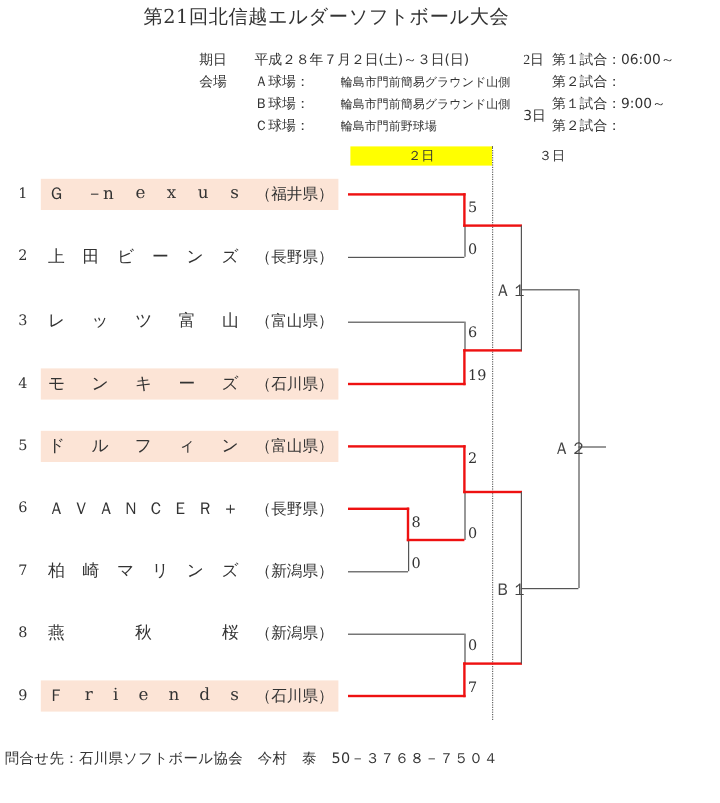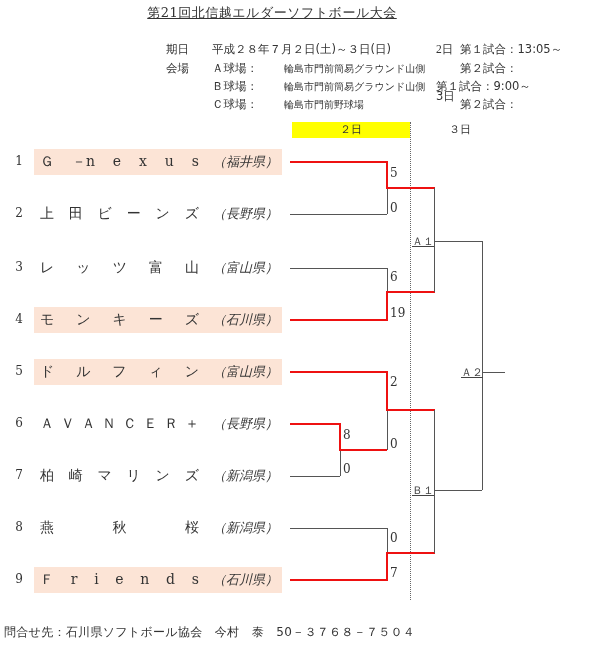--- a/index.html
+++ b/index.html
@@ -1,61 +1,61 @@
 <!DOCTYPE html>
 <html><head>
 <meta charset="utf-8">
 <style>
   html, body { margin:0; padding:0; background:#ffffff; }
   body { width:600px; height:669px; position:relative; overflow:hidden;
          font-family: "DejaVu Serif", "Liberation Serif", serif; color:#333; }
   .abs { position:absolute; }
-  .title { left:0; width:544px; top:4px; text-align:center; font-size:13px; color:#333; letter-spacing:0.5px;text-decoration:underline; }
+  .title { left:0; width:544px; top:4px; text-align:center; font-size:16px; color:#333; letter-spacing:0.5px; }
   .info { font-size:11.5px; color:#333; white-space:nowrap; font-family:"DejaVu Sans","Liberation Sans",sans-serif; }
   .info.small { font-size:10px; }
   .day-header { top:122px; height:16px; font-size:11px; text-align:center; line-height:16px; font-family:"DejaVu Sans","Liberation Sans",sans-serif; }
   .day2 { left:292px; width:118px; background:#ffff00; }
   .day3 { left:420px; width:80px; }
   .seed { left:12px; width:14px; font-size:12px; text-align:center; color:#333; }
   .team { left:34px; width:248px; height:26px; display:flex; align-items:center; justify-content:space-between; padding:0 4px 0 6px; box-sizing:border-box; font-size:14px; color:#333; }
   .team.hl { background:#fce4d6; }
   .team .name { flex:1; display:flex; justify-content:space-between; padding-right:14px; }
-  .team .pref { font-size:13px;font-style:italic; }
+  .team .pref { font-size:13px; }
   .hline { height:0; }
   .vline { width:0; }
   .red-h { border-top:2px solid #ee1111; }
   .red-v { border-left:2px solid #ee1111; }
   .gray-h { border-top:1px solid #555; }
   .gray-v { border-left:1px solid #555; }
   .score { font-size:12px; color:#333; }
-  .node-label { font-size:11px; color:#444; font-family:"DejaVu Sans","Liberation Sans",sans-serif;text-decoration:underline; }
+  .node-label { font-size:14px; color:#444; font-family:"DejaVu Sans","Liberation Sans",sans-serif; }
   .dotted { left:410px; top:122px; height:478px; width:0; border-left:1px dotted #666; }
   .footer { left:4px; top:624px; font-size:12px; color:#333; white-space:nowrap; font-family:"DejaVu Sans","Liberation Sans",sans-serif; letter-spacing:0.3px; }
 </style>
 </head>
 <body>
 
 <div class="abs title">第21回北信越エルダーソフトボール大会</div>
 
 <div class="abs info" style="left:166px;top:42px;">期日</div>
 <div class="abs info" style="left:212px;top:42px;">平成２８年７月２日(土)～３日(日)</div>
 <div class="abs info" style="left:166px;top:61px;text-align:right;">会場</div>
 
 <div class="abs info" style="left:212px;top:61px;">Ａ球場：</div>
 <div class="abs info small" style="left:284px;top:62px;">輪島市門前簡易グラウンド山側</div>
 <div class="abs info" style="left:212px;top:79px;">Ｂ球場：</div>
 <div class="abs info small" style="left:284px;top:80px;">輪島市門前簡易グラウンド山側</div>
 <div class="abs info" style="left:212px;top:97px;">Ｃ球場：</div>
 <div class="abs info small" style="left:284px;top:98px;">輪島市門前野球場</div>
 
 <div class="abs info" style="left:436px;top:42px;font-family:Liberation Serif, serif;">2日</div>
-<div class="abs info" style="left:460px;top:42px;">第１試合：13:05～</div>
+<div class="abs info" style="left:460px;top:42px;">第１試合：06:00～</div>
 <div class="abs info" style="left:460px;top:61px;">第２試合：</div>
 <div class="abs info" style="left:436px;top:89px;">3日</div>
-<div class="abs info" style="left:436px;top:79px;">第１試合：9:00～</div>
+<div class="abs info" style="left:460px;top:79px;">第１試合：9:00～</div>
 <div class="abs info" style="left:460px;top:97px;">第２試合：</div>
 
 <div class="abs day-header day2">２日</div>
 <div class="abs day-header day3">３日</div>
 <div class="abs dotted"></div>
 
 <div id="teams-container">
     <div class="abs seed" style="top: 154px;">1</div>
     <div class="abs team hl" style="top: 149px;">
       <span class="name">

